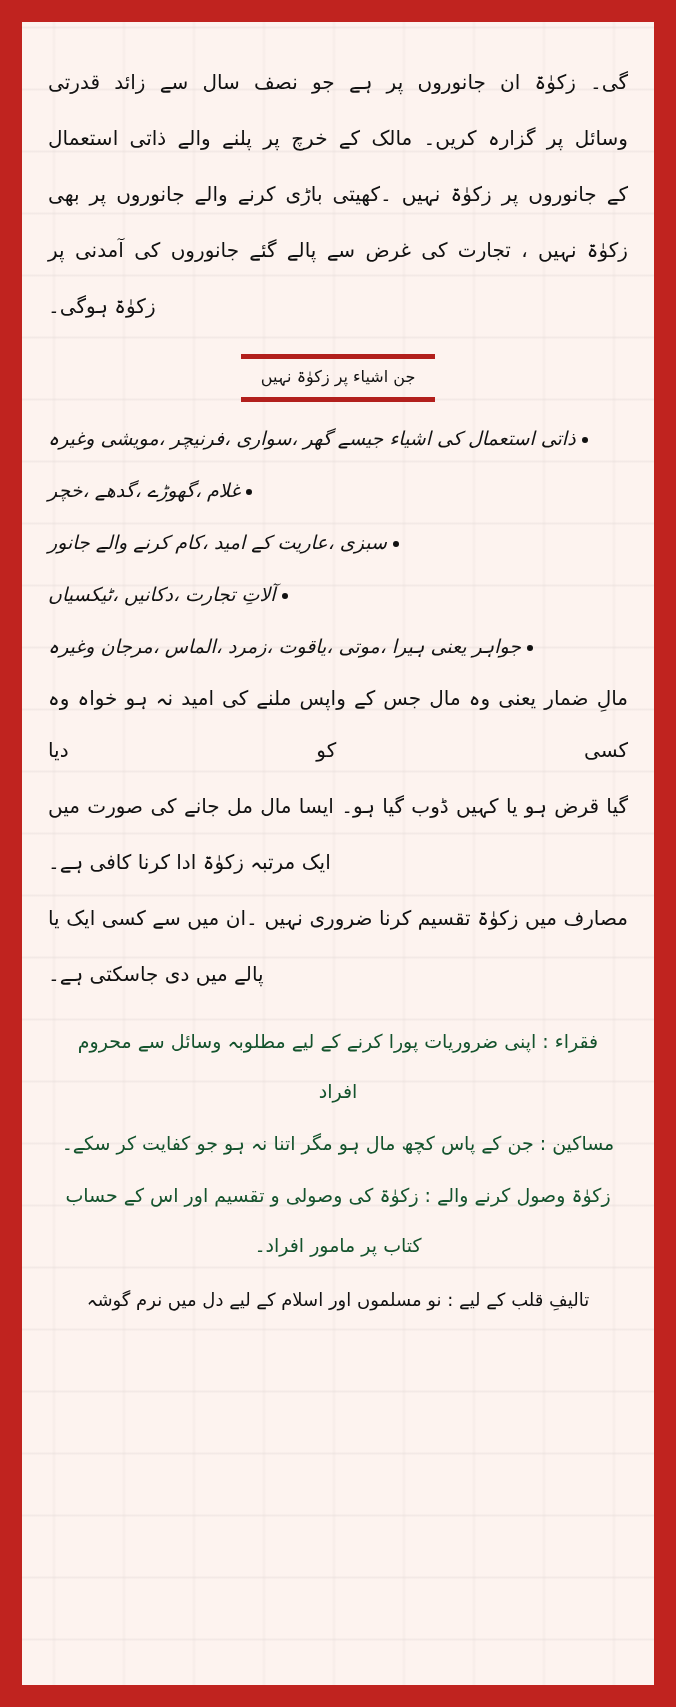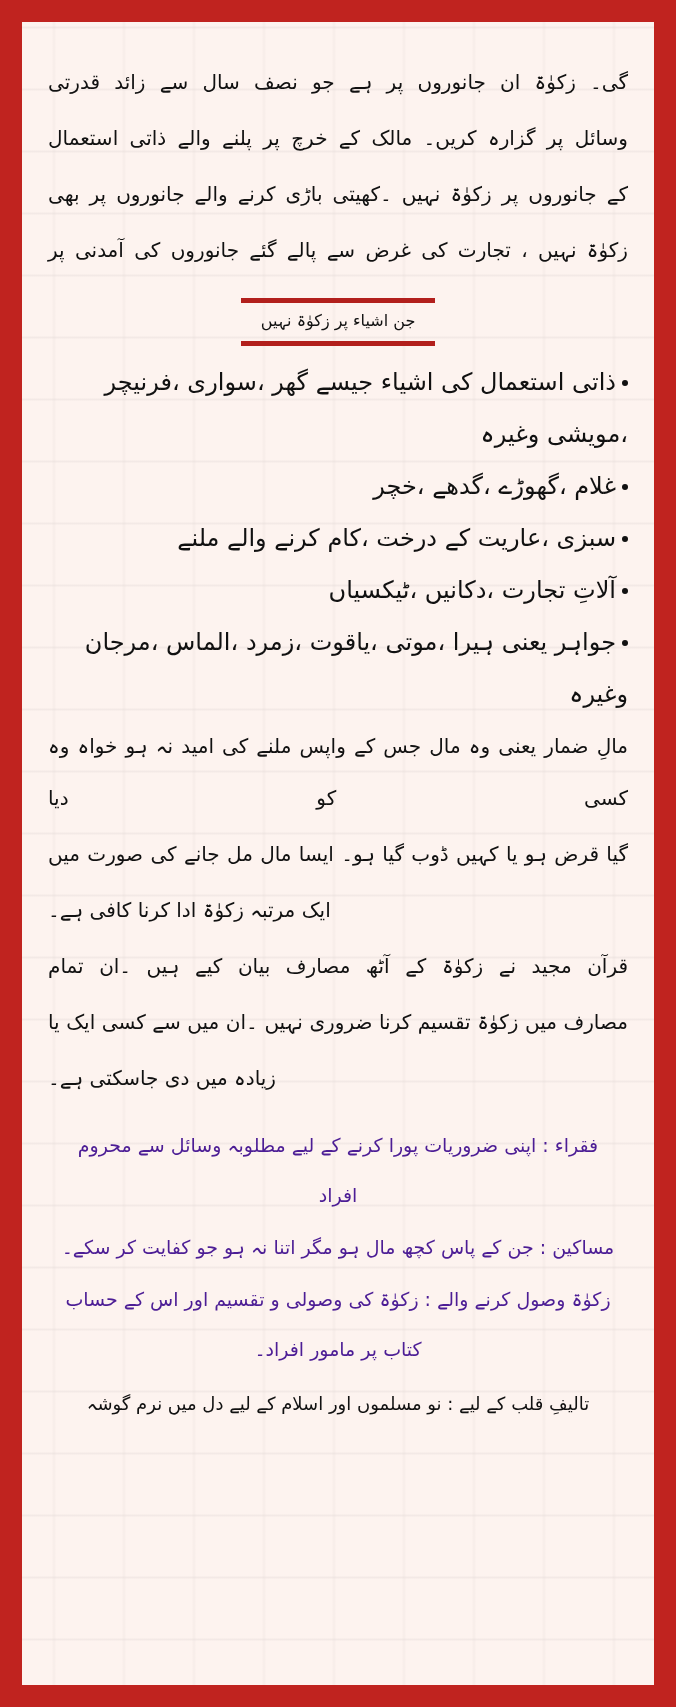--- a/index.html
+++ b/index.html
@@ -89,39 +89,40 @@
   }
   .heading::before { top: -4px; }
   .heading::after  { bottom: 0px; }
 
   ul.bullets {
     list-style: none;
     margin: 6px 0 0 0;
     padding: 0;
   }
   ul.bullets li {
-    font-size: 24px;
+    font-size: 19px;
     line-height: 52px;
     color: #111;
-    text-align: right;
+    text-align: left;
     position: relative;
+    font-style: italic;
   }
   ul.bullets li .dot {
     display: inline-block;
     width: 6px;
     height: 6px;
     background: #111;
     border-radius: 50%;
     margin-left: 6px;
     vertical-align: middle;
   }
   .def {
     font-size: 19px;
     line-height: 50px;
-    color: #4c1d95;
+    color: #14532d;
     margin: 0 0 2px 0;
     text-align: justify;
     text-align-last: center;
   }
   .def.first {
     margin-top: 16px;
   }
   .bottom-line {
     font-size: 18px;
     line-height: 48px;
@@ -136,57 +137,57 @@
 <div class="page">
   <div class="watermark"></div>
 
   <div class="content">
 
     <div>
       <p class="para">گی۔ زکوٰۃ ان جانوروں پر ہے جو نصف سال سے زائد قدرتی</p>
       <p class="para">وسائل پر گزارہ کریں۔ مالک کے خرچ پر پلنے والے ذاتی استعمال</p>
       <p class="para">کے جانوروں پر زکوٰۃ نہیں ۔کھیتی باڑی کرنے والے جانوروں پر بھی</p>
       <p class="para">زکوٰۃ نہیں ، تجارت کی غرض سے پالے گئے جانوروں کی آمدنی پر</p>
+      <p class="para last-center">زکوٰۃ ہوگی۔</p>
     </div>
 
     <div class="heading-wrap">
       <span class="heading">جن اشیاء پر زکوٰۃ نہیں</span>
     </div>
 
     <ul class="bullets">
       <li>
         <span class="dot"></span><span>ذاتی استعمال کی اشیاء جیسے گھر ،سواری ،فرنیچر ،مویشی وغیرہ</span>
       </li>
       <li>
         <span class="dot"></span><span>غلام ،گھوڑے ،گدھے ،خچر</span>
       </li>
       <li>
-        <span class="dot"></span><span>سبزی ،عاریت کے درخت ،کام کرنے والے ملنے</span>
+        <span class="dot"></span><span>سبزی ،عاریت کے امید ،کام کرنے والے جانور</span>
       </li>
       <li>
         <span class="dot"></span><span>آلاتِ تجارت ،دکانیں ،ٹیکسیاں</span>
       </li>
       <li>
         <span class="dot"></span><span>جواہر یعنی ہیرا ،موتی ،یاقوت ،زمرد ،الماس ،مرجان وغیرہ</span>
       </li>
     </ul>
 
     <div>
       <p class="para">
         <span class="dot"></span><span>مالِ ضمار یعنی وہ مال جس کے واپس ملنے کی امید نہ ہو خواہ وہ کسی کو دیا</span>
       </p>
       <p class="para">گیا قرض ہو یا کہیں ڈوب گیا ہو۔ ایسا مال مل جانے کی صورت میں</p>
       <p class="para last-center">ایک مرتبہ زکوٰۃ ادا کرنا کافی ہے۔</p>
     </div>
 
 
     <div class="section-body">
-      <p class="para">قرآن مجید نے زکوٰۃ کے آٹھ مصارف بیان کیے ہیں ۔ان تمام</p>
       <p class="para">مصارف میں زکوٰۃ تقسیم کرنا ضروری نہیں ۔ان میں سے کسی ایک یا</p>
-      <p class="para last-center">زیادہ میں دی جاسکتی ہے۔</p>
+      <p class="para last-center">پالے میں دی جاسکتی ہے۔</p>
     </div>
 
     <div class="def first">
       <div>فقراء : اپنی ضروریات پورا کرنے کے لیے مطلوبہ وسائل سے محروم</div>
       <div style="text-align:right">افراد</div>
     </div>
 
     <div class="def">
       <div>مساکین : جن کے پاس کچھ مال ہو مگر اتنا نہ ہو جو کفایت کر سکے۔</div>
     </div>

